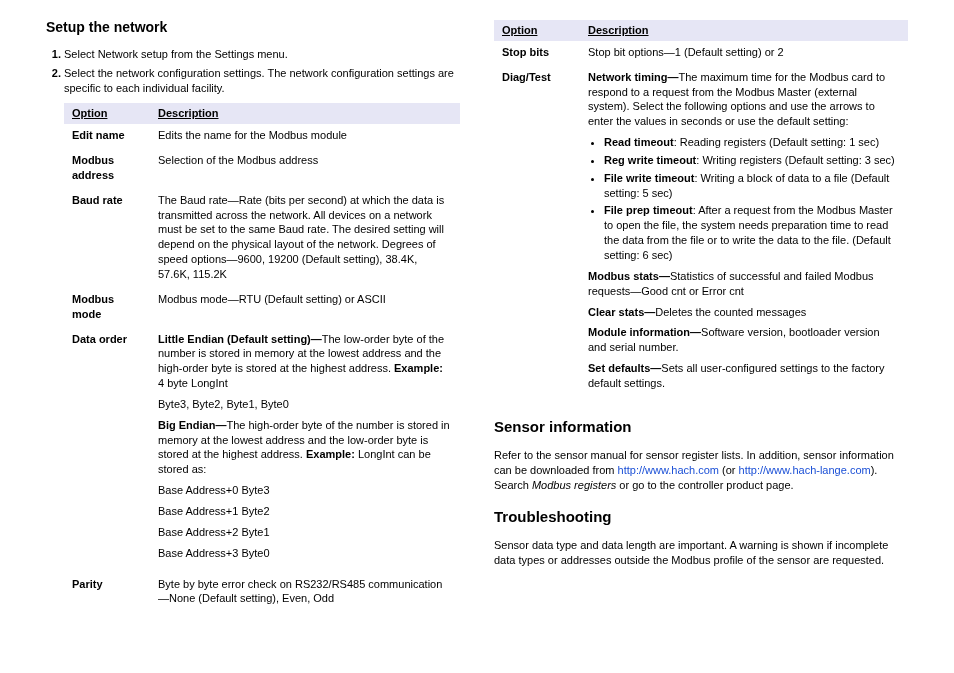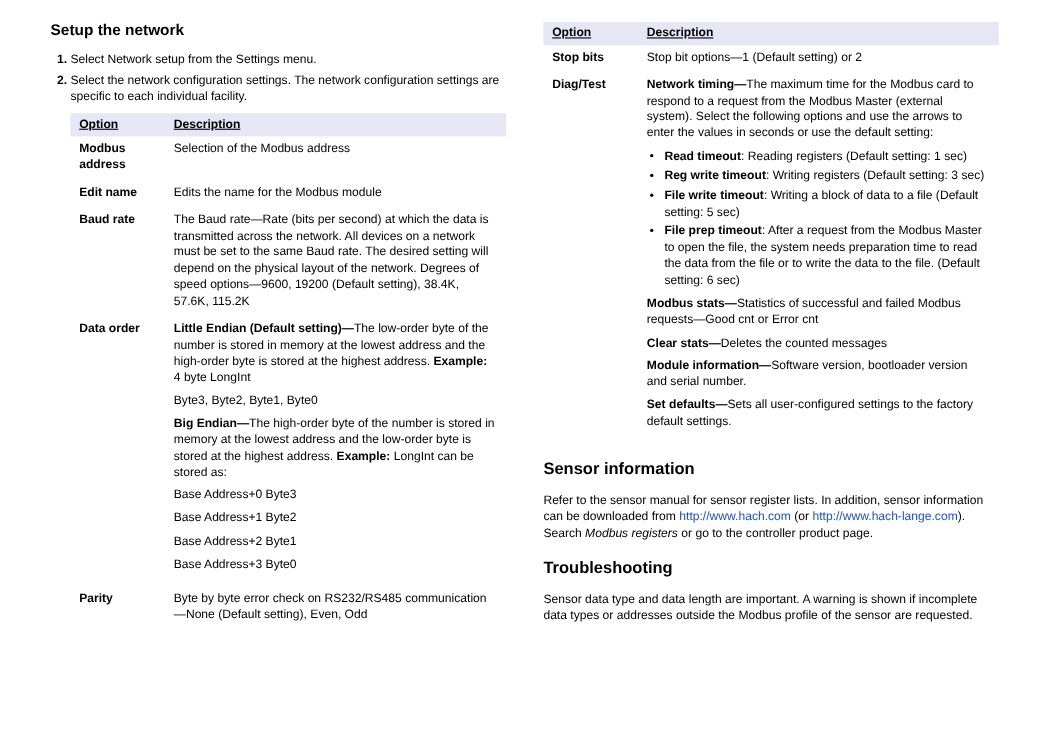--- a/index.html
+++ b/index.html
@@ -103,30 +103,34 @@
         <li>Select the network configuration settings. The network configuration settings are specific to each individual facility.</li>
       </ol>
 
       <table class="opt">
         <tbody>
             <tr>
           <th>Option</th>
           <th>Description</th>
         </tr>
         <tr>
+          <td class="key">Edit name</td>
+          <td class="desc">Edits the name for the Modbus module</td>
+        </tr>
+        <tr>
           <td class="key">Modbus address</td>
           <td class="desc">Selection of the Modbus address</td>
         </tr>
         <tr>
-          <td class="key">Edit name</td>
-          <td class="desc">Edits the name for the Modbus module</td>
+          <td class="key">Baud rate</td>
+          <td class="desc">The Baud rate—Rate (bits per second) at which the data is transmitted across the network. All devices on a network must be set to the same Baud rate. The desired setting will depend on the physical layout of the network. Degrees of speed options—9600, 19200 (Default setting), 38.4K, 57.6K, 115.2K</td>
         </tr>
         <tr>
-          <td class="key">Baud rate</td>
-          <td class="desc">The Baud rate—Rate (bits per second) at which the data is transmitted across the network. All devices on a network must be set to the same Baud rate. The desired setting will depend on the physical layout of the network. Degrees of speed options—9600, 19200 (Default setting), 38.4K, 57.6K, 115.2K</td>
+          <td class="key">Modbus mode</td>
+          <td class="desc">Modbus mode—RTU (Default setting) or ASCII</td>
         </tr>
         <tr>
           <td class="key">Data order</td>
           <td class="desc">
             <p>
               <b>Little Endian (Default setting)—</b><span>The low-order byte of the number is stored in memory at the lowest address and the high-order byte is stored at the highest address. </span><b>Example:</b><span> 4 byte LongInt</span>
             </p>
             <p>Byte3, Byte2, Byte1, Byte0</p>
             <p>
               <b>Big Endian—</b><span>The high-order byte of the number is stored in memory at the lowest address and the low-order byte is stored at the highest address. </span><b>Example:</b><span> LongInt can be stored as:</span>

